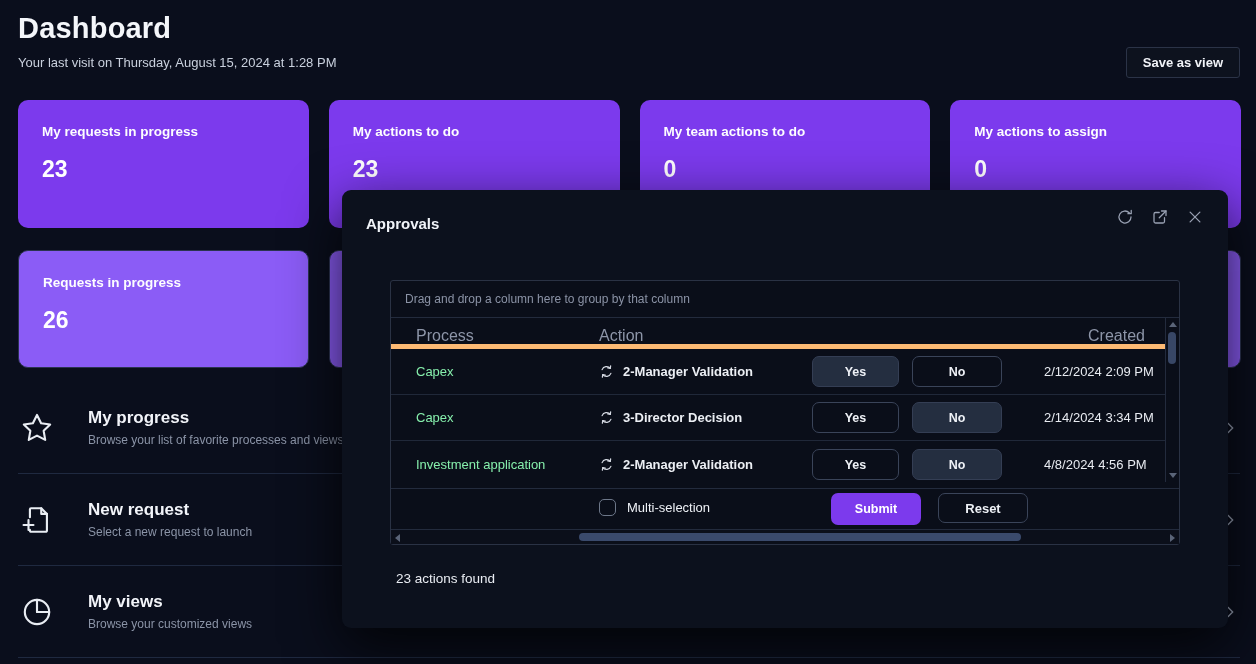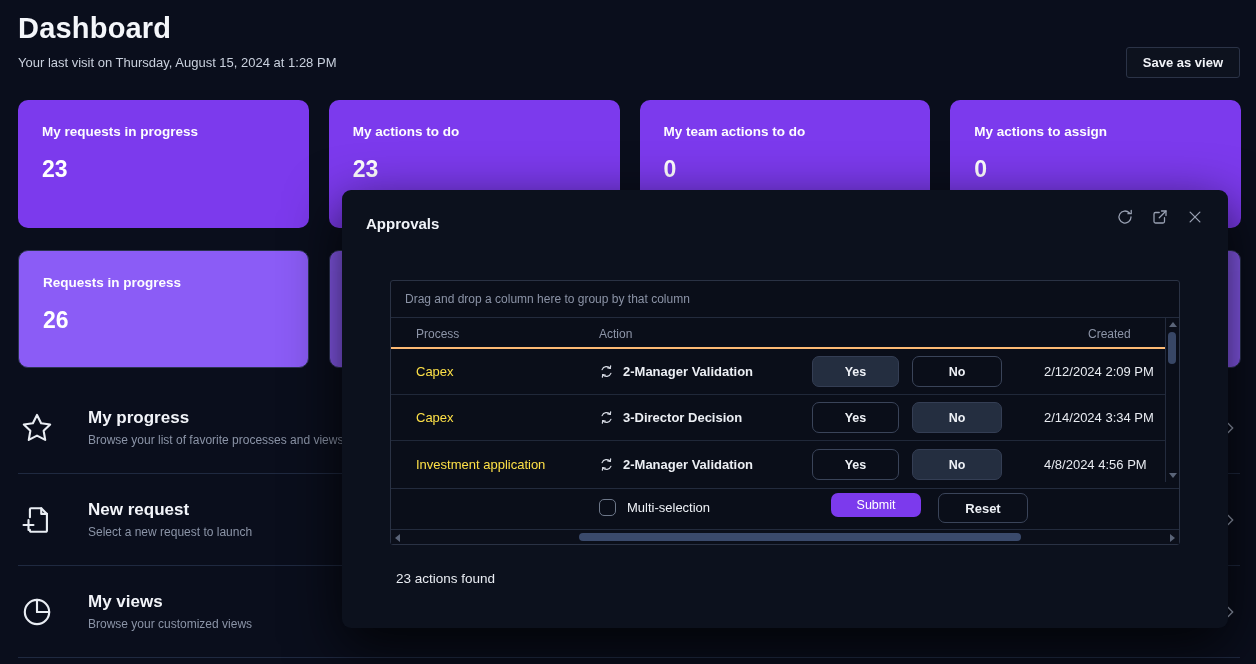--- a/index.html
+++ b/index.html
@@ -49,50 +49,50 @@
   .icon-btn { background:none; border:none; padding:2px; color:#99a1b3; cursor:pointer; display:flex; }
   
   .panel {
     position:absolute; left:48px; top:90px; width:790px; height:265px;
     background:#0a0e19; border:1px solid #2a3244; border-radius:3px;
   }
   .dragbar {
     height:37px; display:flex; align-items:center; padding-left:14px;
     font-size:12px; color:#8b93a6; border-bottom:1px solid #232b3d;
   }
-  .ghead { position:relative; height:31px; border-bottom:2px solid #fdba74; font-size:12px; color:#8d95a8; }
+  .ghead { position:relative; height:31px; border-bottom:5px solid #fdba74; font-size:16px; color:#8d95a8; }
   .ghead span { position:absolute; top:9px; cursor:grab; }
   .gh-process { left:25px; }
   .gh-action  { left:208px; }
   .gh-created { left:653px;margin-left:44px; }
   .grow { display:flex; align-items:center; height:46px; border-bottom:1px solid #202839; cursor:pointer; }
   .grow:nth-of-type(5) { border-bottom:none; height:47px; }
-  .cell-process { width:208px; padding-left:25px; font-size:13px; color:#fde047; }
+  .cell-process { width:208px; padding-left:25px; font-size:13px; color:#86efac; }
   .cell-action { width:213px; display:flex; align-items:center; gap:9px; font-size:13px; font-weight:700; color:#eceff4; }
   .cell-action svg { flex:none; color:#d6dae3; }
   .choice-btn {
     height:31px; border-radius:7px; background:transparent;
     border:1px solid #3a4459; color:#eef1f6; font-size:12.5px; font-weight:700;
     cursor:pointer; font-family:inherit;
   }
   .btn-yes { width:87px; margin-right:13px; }
   .btn-no { width:90px; }
   .choice-btn.selected { background:#242e40; border-color:#343e54; }
   .cell-created { margin-left:42px; font-size:13px; color:#e8ebf1; white-space:nowrap; }
   
   .gfoot { position:relative; height:38px; border-top:1px solid #232b3d; }
   .chk {
     position:absolute; left:208px; top:10px; width:17px; height:17px;
     border:1.5px solid #6d7789; border-radius:5px; background:transparent; cursor:pointer;
   }
   .chk-label { position:absolute; left:236px; top:11px; font-size:13px; color:#eef1f6; }
   .submit-btn {
-    position:absolute; left:440px; top:4px; width:90px; height:24px;
+    position:absolute; left:440px; top:4px; width:90px; height:32px;
     background:var(--accent,#7c3aed); border:none; border-radius:7px;
-    color:#fff; font-size:12.5px; font-weight:400; cursor:pointer; font-family:inherit;
+    color:#fff; font-size:12.5px; font-weight:700; cursor:pointer; font-family:inherit;
   }
   .reset-btn {
     position:absolute; left:547px; top:4px; width:90px; height:30px;
     background:transparent; border:1px solid #3a4459; border-radius:7px;
     color:#eef1f6; font-size:13px; font-weight:700; cursor:pointer; font-family:inherit;
   }
   
   .vscroll {
     position:absolute; top:37px; right:0; width:14px; height:164px;
     border-left:1px solid #232b3d; background:#0a0e19;

